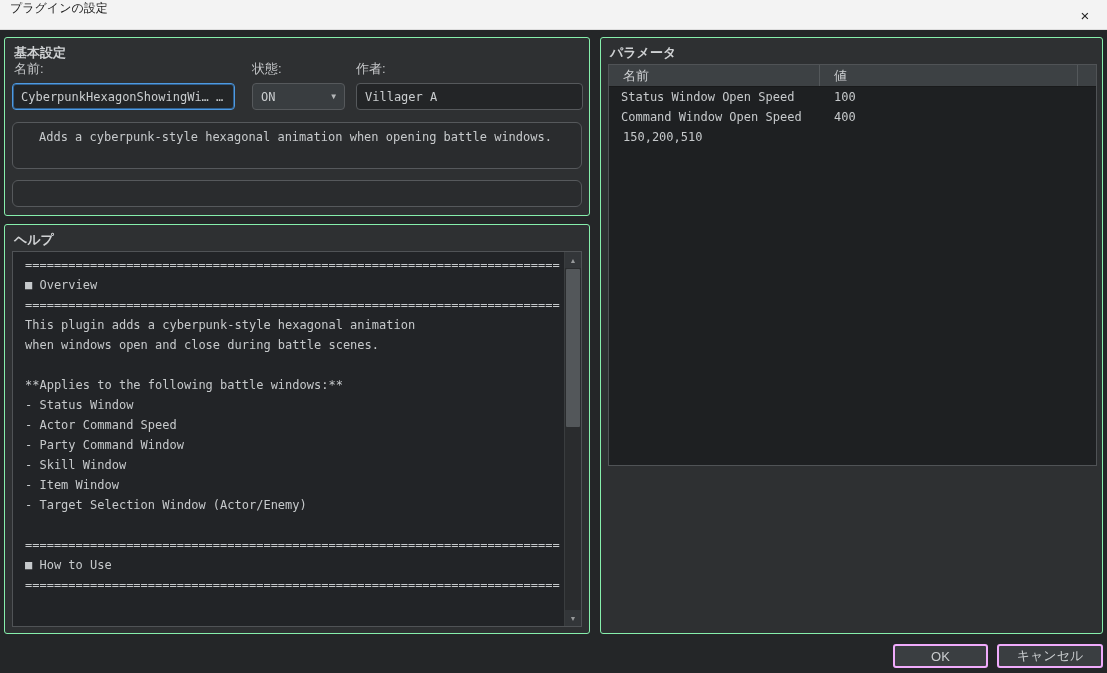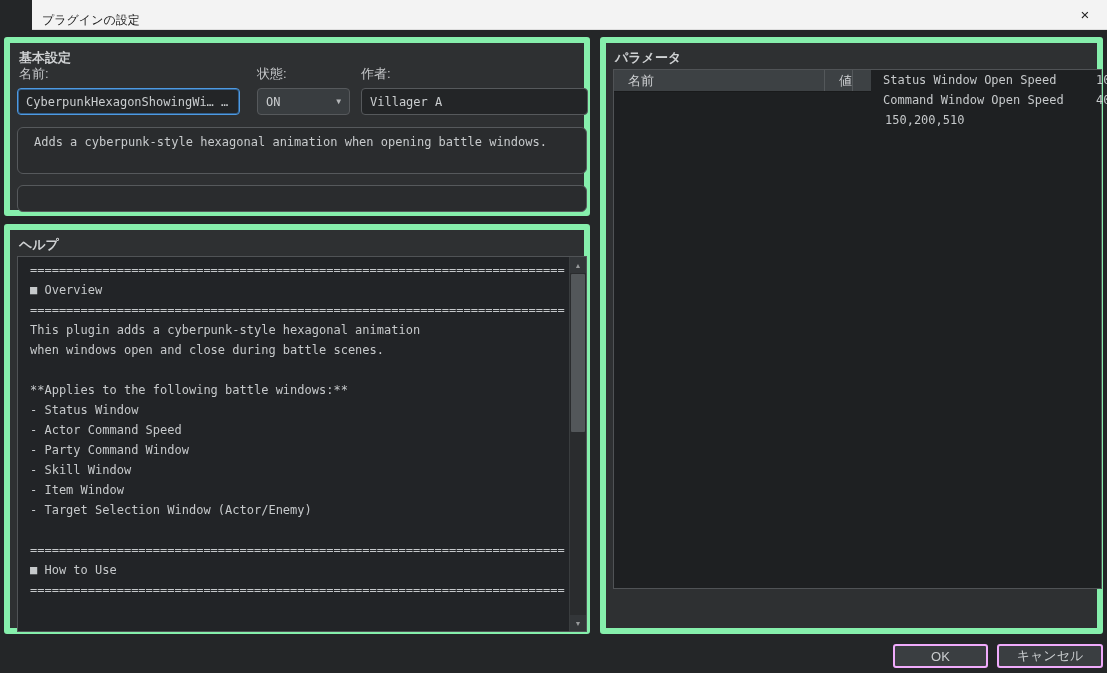--- a/index.html
+++ b/index.html
@@ -7,66 +7,65 @@
   body{
     background:#242628;
     font-family:"Liberation Sans",sans-serif;
     position:relative;
     overflow:hidden;
   }
   
   .titlebar{
     position:absolute;top:0;left:0;right:0;height:30px;
     background:#f3f3f3;border-bottom:1px solid #dcdcdc;
-    display:flex;align-items:flex-end;justify-content:space-between;
+    display:flex;align-items:flex-start;justify-content:space-between;
     padding-left:10px;
-    margin-left:32px;
   }
   .titlebar .title{font-size:12px;color:#1a1a1a}
   .close-btn{width:44px;height:30px;display:flex;align-items:center;justify-content:center;
     font-size:15px;color:#222;cursor:pointer}
   
-  .panel{position:absolute;background:#2e3032;border:6px solid #86efac;border-radius:3px}
+  .panel{position:absolute;background:#2e3032;border:1px solid #86efac;border-radius:3px}
   .panel-title{position:absolute;top:6px;left:9px;font-size:13px;font-weight:bold;color:#cfd1d3}
   #basic-panel{left:4px;top:37px;width:586px;height:179px}
   #help-panel{left:4px;top:224px;width:586px;height:410px}
   #params-panel{left:600px;top:37px;width:503px;height:597px}
   
   .field-label{position:absolute;font-size:13px;color:#c3c5c7}
   .input{
     position:absolute;height:27px;
     background:#232527;border:1px solid #56595c;border-radius:4px;
     color:#cacdcf;font:12px "DejaVu Sans Mono",monospace;
     display:flex;align-items:center;padding:4px 8px;
     white-space:nowrap;overflow:hidden;
   }
   .input.focused{border-color:#4e9ae2;box-shadow:0 0 0 1px #315f8d inset}
   .select{justify-content:space-between;background:#393d40;cursor:pointer}
   .select .arrow{font-size:8px;color:#b4b6b8;margin-left:8px}
   .box{
     position:absolute;background:#2a2c2e;border:1px solid #56595c;border-radius:6px;
-    color:#c7cacc;font:12px "DejaVu Sans Mono",monospace;padding:7px 16px;
+    color:#c7cacc;font:12px "DejaVu Sans Mono",monospace;padding:7px 26px;
     white-space:nowrap;overflow:hidden;
   }
   
   .help-area{
     position:absolute;left:7px;top:26px;width:570px;height:376px;
     background:#222427;border:1px solid #505356;display:flex;
   }
   .help-text{flex:1;padding:6px 0 0 12px;overflow:hidden}
   .help-line{height:20px;white-space:pre;font:12px "DejaVu Sans Mono",monospace;color:#c6c9cb}
   .scrollbar{width:17px;background:#2a2c2e;border-left:1px solid #3a3d3f;position:relative;flex:none}
   .sb-btn{height:16px;display:flex;align-items:center;justify-content:center;
     font-size:7px;color:#97999b;background:#333639;cursor:pointer}
   .sb-btn.down{position:absolute;bottom:0;left:0;right:0}
   .sb-thumb{position:absolute;top:17px;left:1px;right:1px;height:158px;background:#53575a;border-radius:1px;cursor:pointer}
   
   .table{
-    position:absolute;left:7px;top:26px;width:489px;height:520px;
-    background:#1e2022;border:1px solid #505356;display:flex;flex-direction:row;
+    position:absolute;left:7px;top:26px;width:489px;height:402px;
+    background:#1e2022;border:1px solid #505356;display:flex;flex-direction:column;
   }
   .thead{height:22px;display:grid;grid-template-columns:211px 1fr 18px;
     background:#3d4144;border-bottom:1px solid #191a1b;flex:none}
   .th{font-size:13px;color:#ced0d2;display:flex;align-items:center;
     padding-left:14px;border-right:1px solid #54585b}
   .th.stub{border-right:none;padding-left:0}
   .param-row{height:20px;display:grid;grid-template-columns:211px 1fr}
   .cell{font:12px "DejaVu Sans Mono",monospace;color:#c6c9cb;display:flex;align-items:center;white-space:pre}
   .cell.name{padding-left:12px}
   .cell.value{padding-left:14px}

